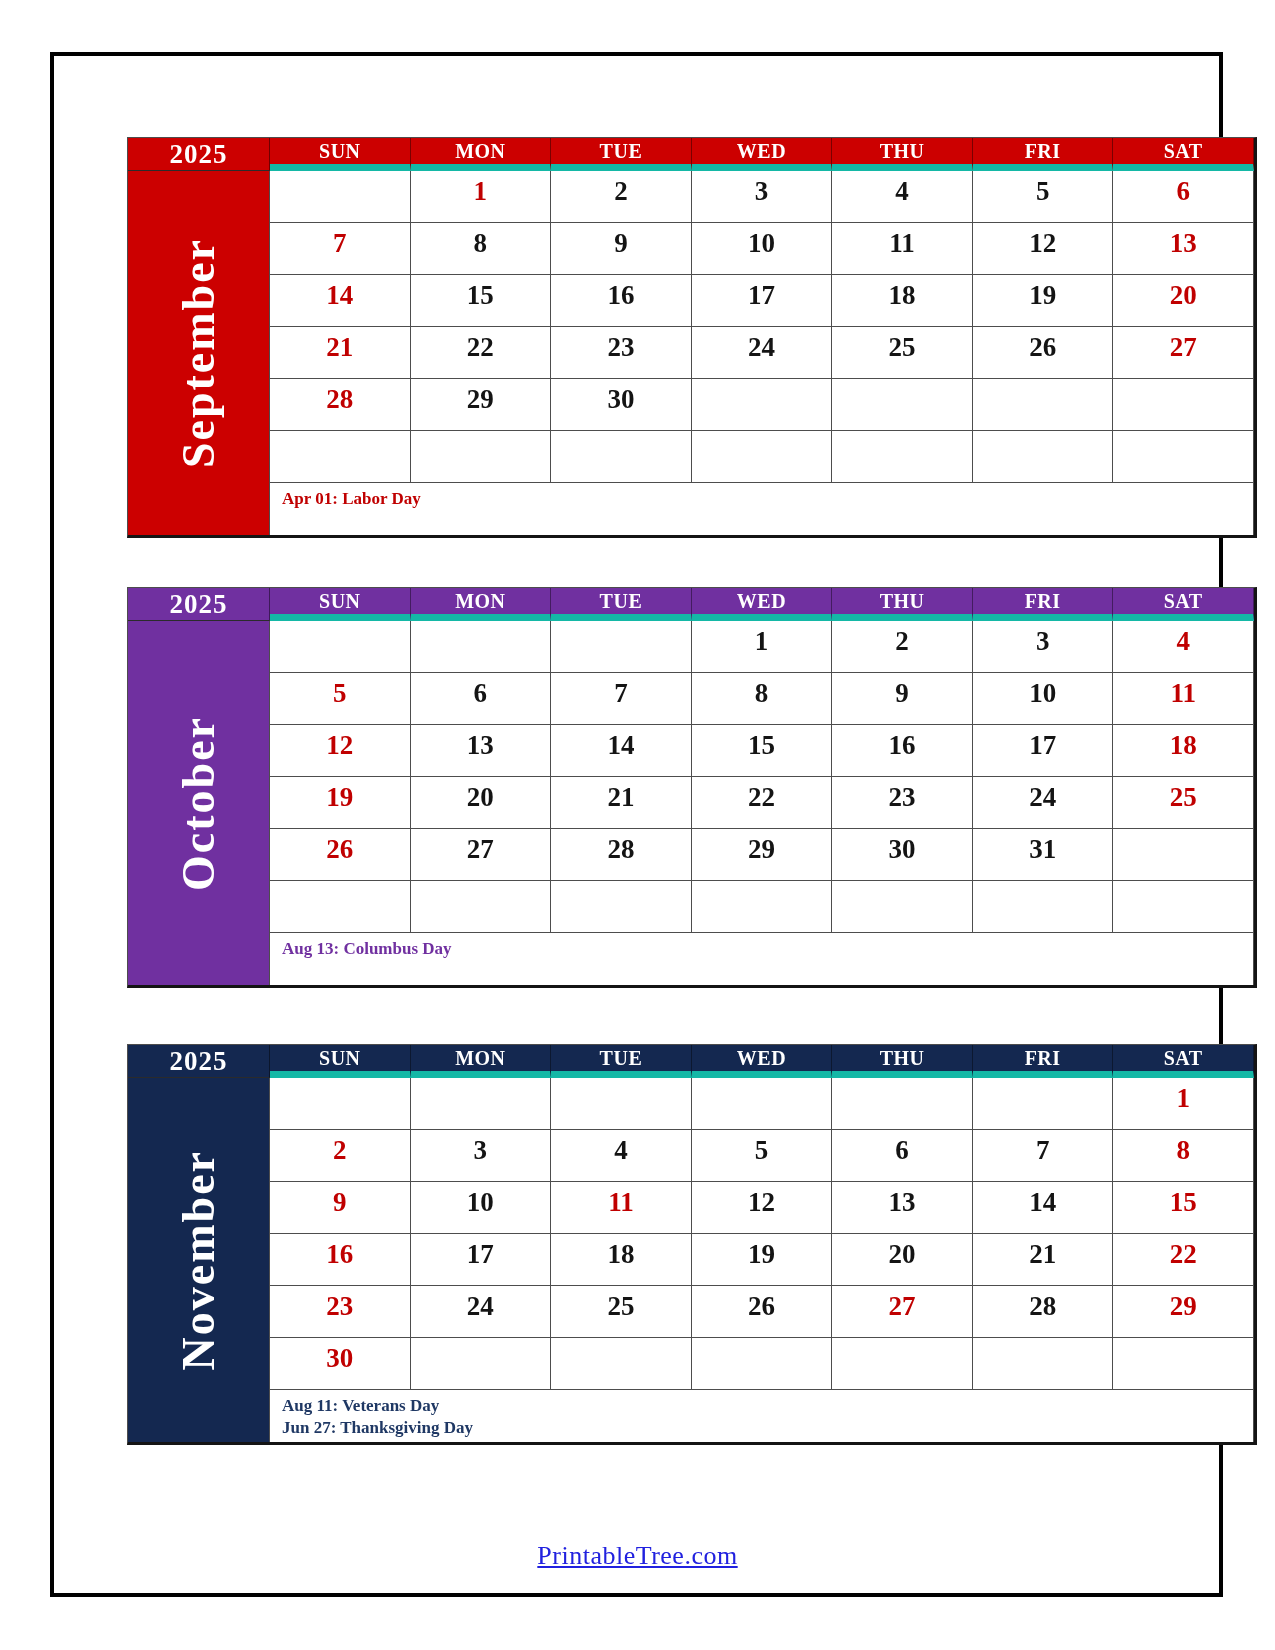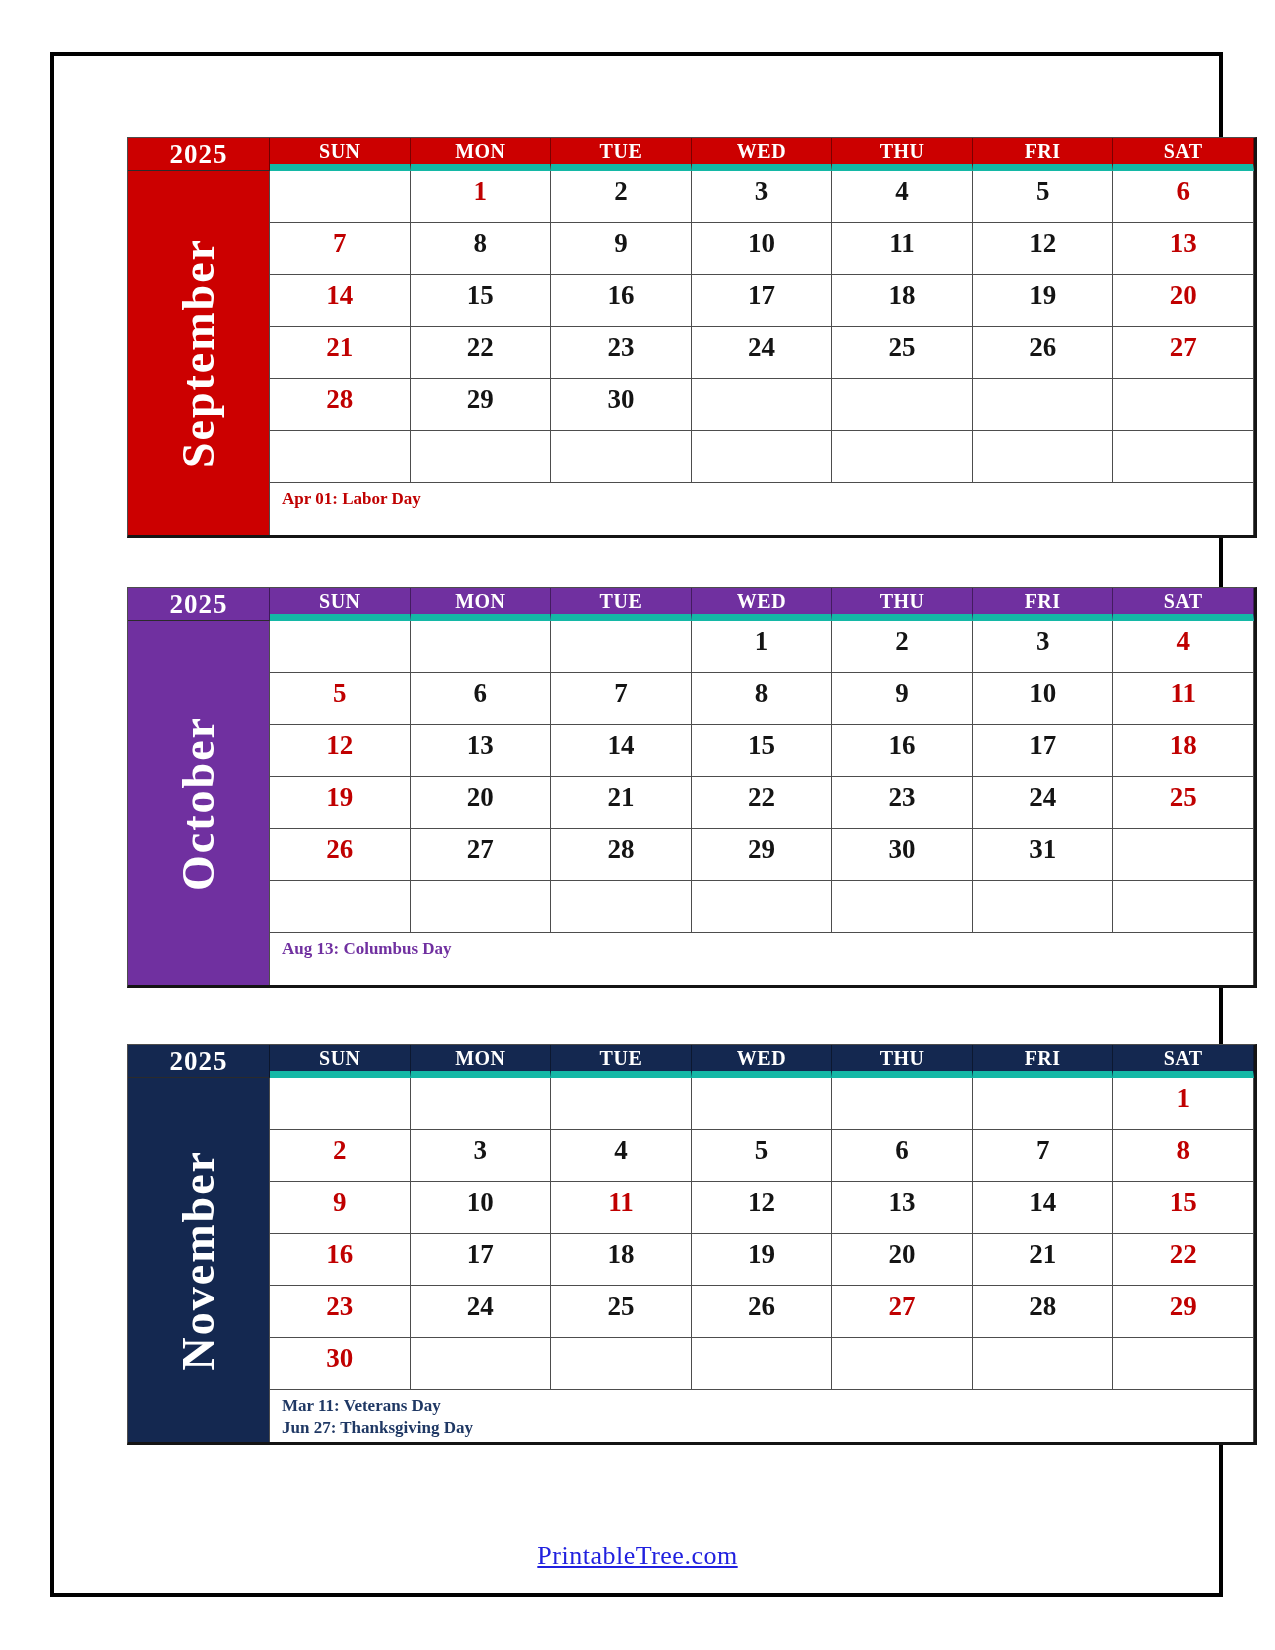--- a/index.html
+++ b/index.html
@@ -185,21 +185,21 @@
         </div>
     </section>
 
     <section class="month" style="top: 988px; --fill: #142850; --holcol: #1F3864;">
       <div class="cal">
         <div class="year">2025</div>
         <div class="sidebar">
           <span class="month-label">November</span>
         </div>
         <div class="c holiday">
-            <div class="holiday-line">Mar 11: Veterans Day</div>
+            <div class="holiday-line">Aug 11: Veterans Day</div>
             <div class="holiday-line">Jun 27: Thanksgiving Day</div>
           </div>
       <div class="c wd" style="grid-area: 1 / 2;">SUN</div>
           <div class="c wd" style="grid-area: 1 / 3;">MON</div>
           <div class="c wd" style="grid-area: 1 / 4;">TUE</div>
           <div class="c wd" style="grid-area: 1 / 5;">WED</div>
           <div class="c wd" style="grid-area: 1 / 6;">THU</div>
           <div class="c wd" style="grid-area: 1 / 7;">FRI</div>
           <div class="c wd" style="grid-area: 1 / 8;">SAT</div>
           <div class="c dc" style="grid-area: 2 / 2;"></div>

